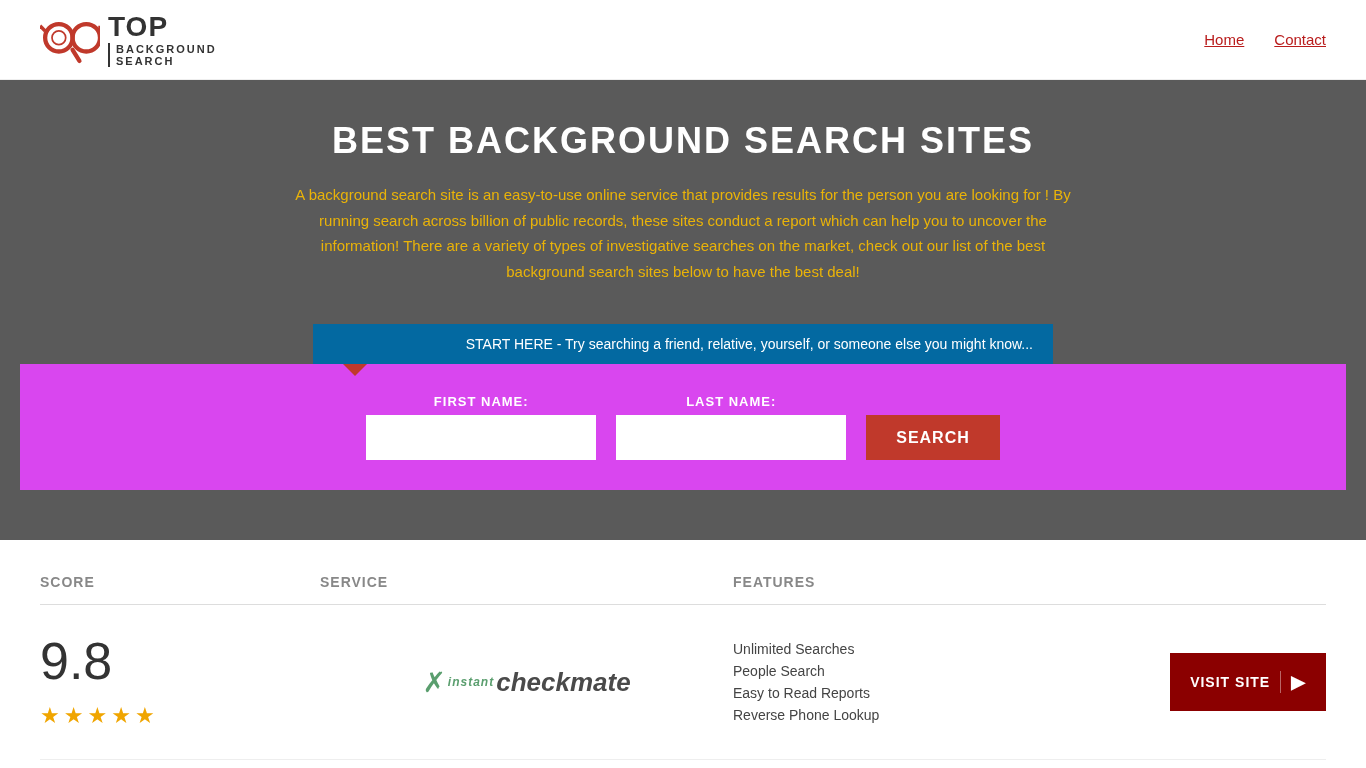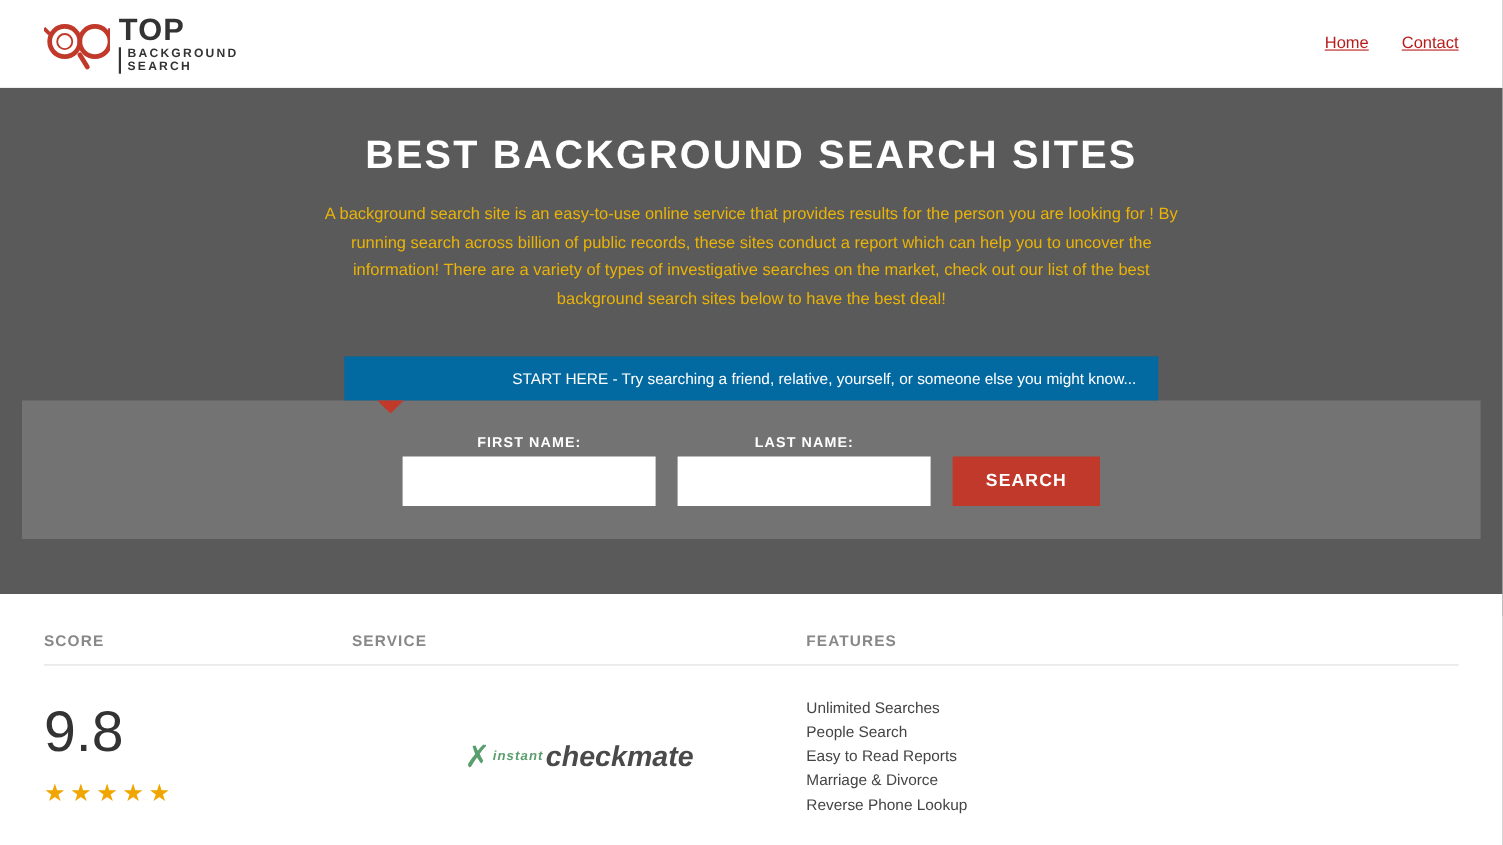--- a/index.html
+++ b/index.html
@@ -88,21 +88,21 @@
     .search-banner::after {
       content: '';
       position: absolute;
       bottom: -12px;
       left: 30px;
       border-left: 12px solid transparent;
       border-right: 12px solid transparent;
       border-top: 12px solid #c0392b;
     }
     .search-form-container {
-      background: #737373;
+      background: #d946ef;
       padding: 30px 12px;
     }
     .search-form {
       display: flex;
       align-items: flex-end;
       justify-content: center;
       gap: 20px;
     }
     .form-group {
       display: flex;
@@ -323,23 +323,28 @@
       <div class="checkmate-logo">
         <span class="check-icon">✗</span>
         <span class="instant-text">instant</span>
         <span class="checkmate-text">checkmate</span>
       </div>
     </div>
     <div class="features-cell">
       <span>Unlimited Searches</span>
       <span>People Search</span>
       <span>Easy to Read Reports</span>
-      <span>Marriage &amp; Divorce</span>
       <span>Reverse Phone Lookup</span>
     </div>
+    <div class="visit-cell">
+      <button class="visit-btn">
+        <span>VISIT SITE</span>
+        <span class="visit-btn-arrow">▶</span>
+      </button>
+    </div>
   </div>
 
   <div class="table-row">
     
     
     
     
   </div>
 </section>
 

